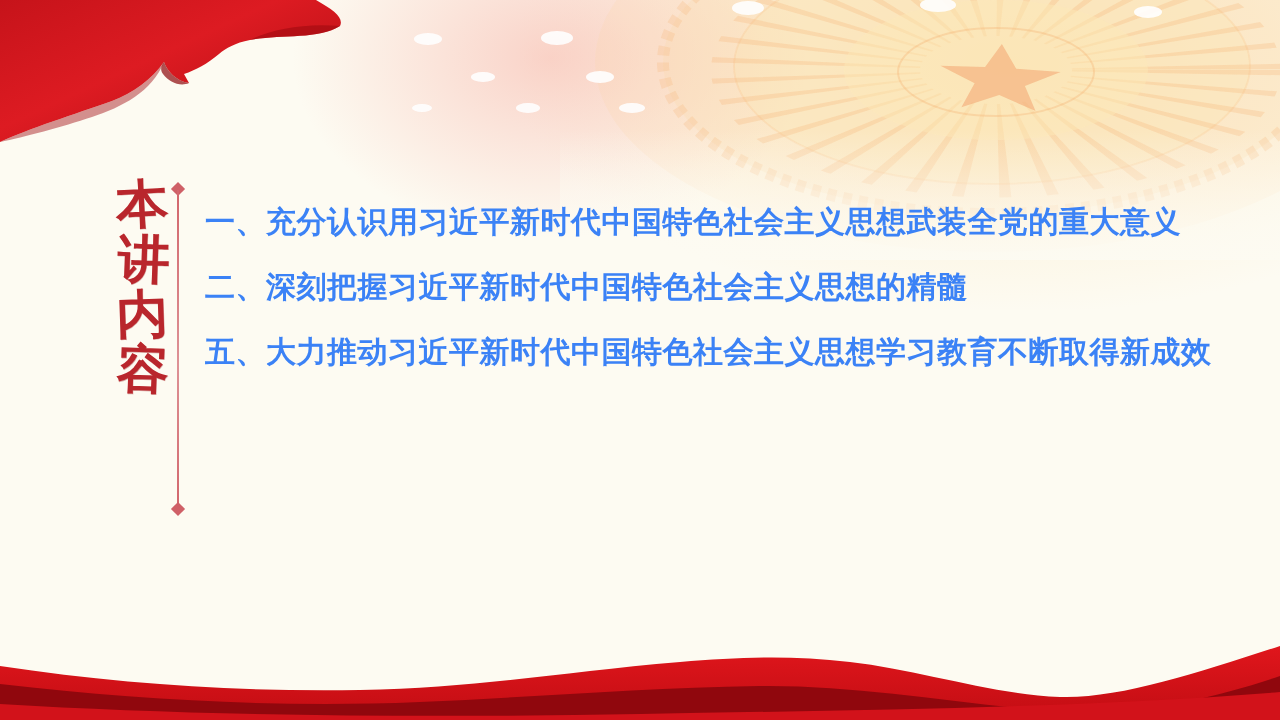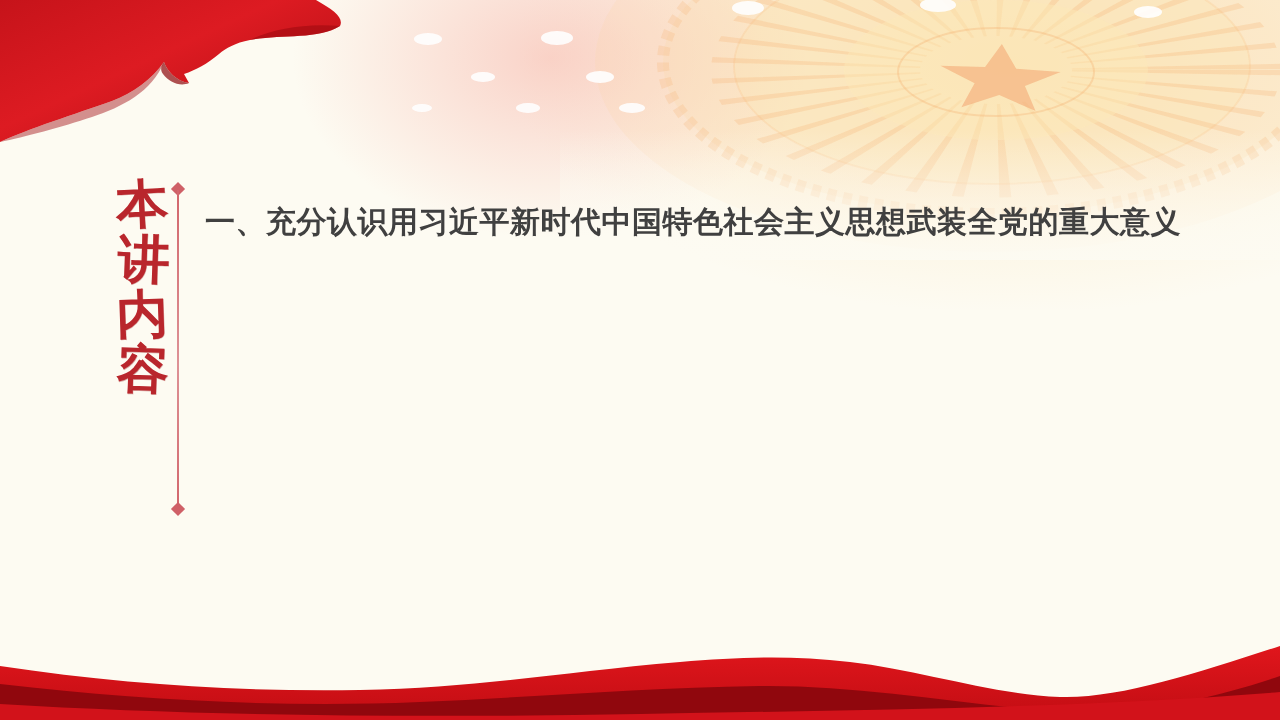--- a/index.html
+++ b/index.html
@@ -55,21 +55,21 @@
   }
   .diamond.top    { top:184px; }
   .diamond.bottom { top:504px; }
 
   
   .agenda {
     position:absolute; left:205px; top:190px; width:1020px;
   }
   .agenda .item {
     height:65px; display:flex; align-items:center;
-    font-size:30px; font-weight:700; color:#404040;
+    font-size:30px; font-weight:700; color:#3b82f6;
     letter-spacing:0.5px; white-space:nowrap;
   }
 </style>
 </head>
 <body>
 
 <div class="stage">
 
   <div class="warm-haze"></div>
   <div class="pink-haze"></div>
@@ -138,20 +138,22 @@
     <span class="hchar">内</span>
     <span class="hchar">容</span>
   </div>
 
   <div class="diamond top"></div>
   <div class="divider-line"></div>
   <div class="diamond bottom"></div>
 
   <div class="agenda">
     <div class="item">一、充分认识用习近平新时代中国特色社会主义思想武装全党的重大意义</div>
+    <div class="item">二、深刻把握习近平新时代中国特色社会主义思想的精髓</div>
+    <div class="item">五、大力推动习近平新时代中国特色社会主义思想学习教育不断取得新成效</div>
   </div>
 
   <svg class="wave-svg" viewBox="0 0 1280 120" preserveAspectRatio="none">
     <defs>
       <linearGradient id="waveGrad" x1="0" y1="0" x2="0" y2="1">
         <stop offset="0" stop-color="#e0161c"></stop>
         <stop offset="1" stop-color="#c20d13"></stop>
       </linearGradient>
     </defs>
     <path d="M0,66 C120,84 240,92 360,90 C480,88 560,72 680,62

